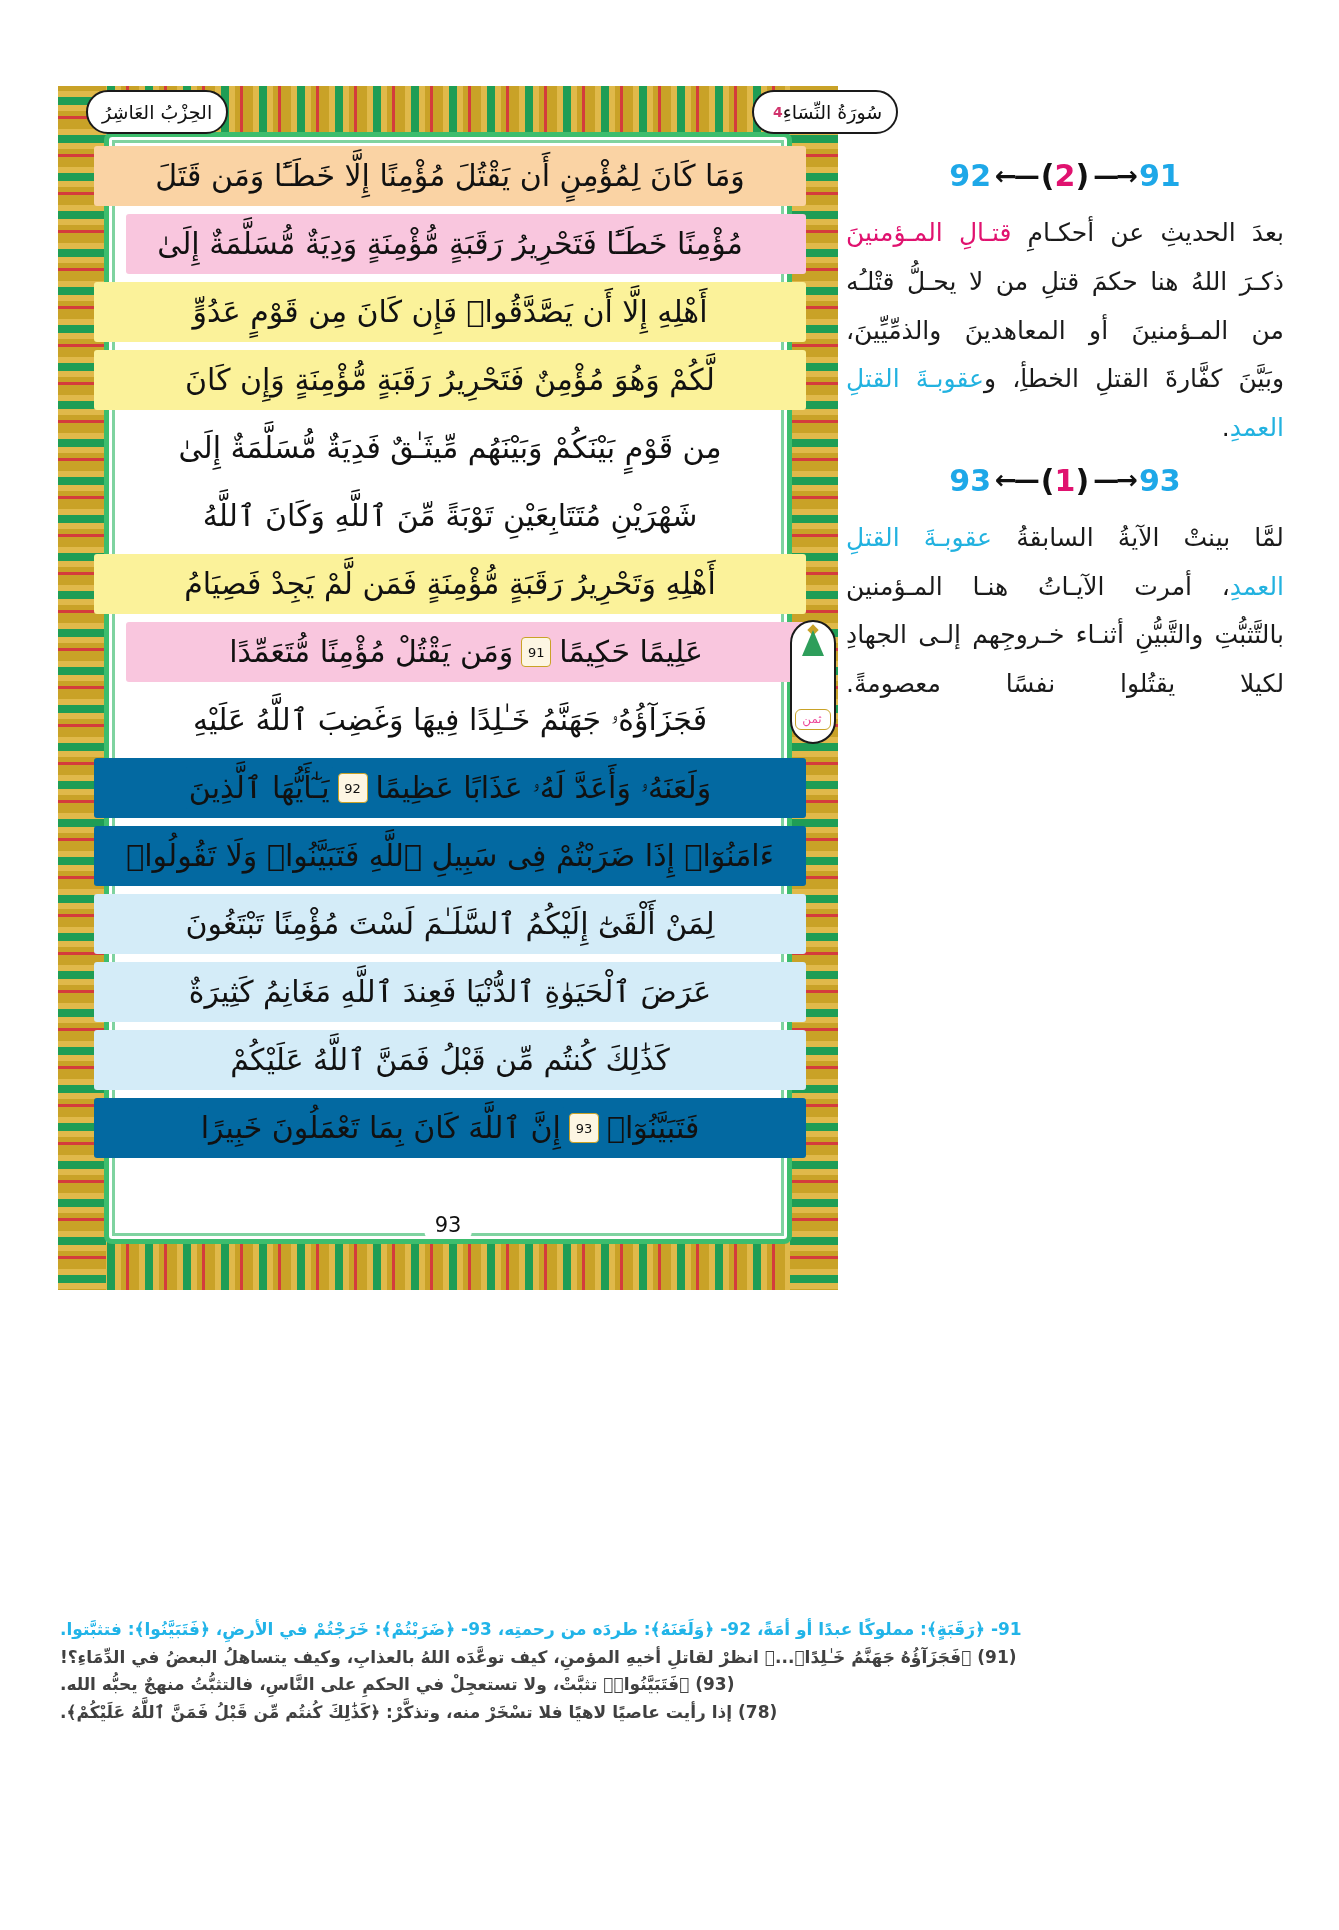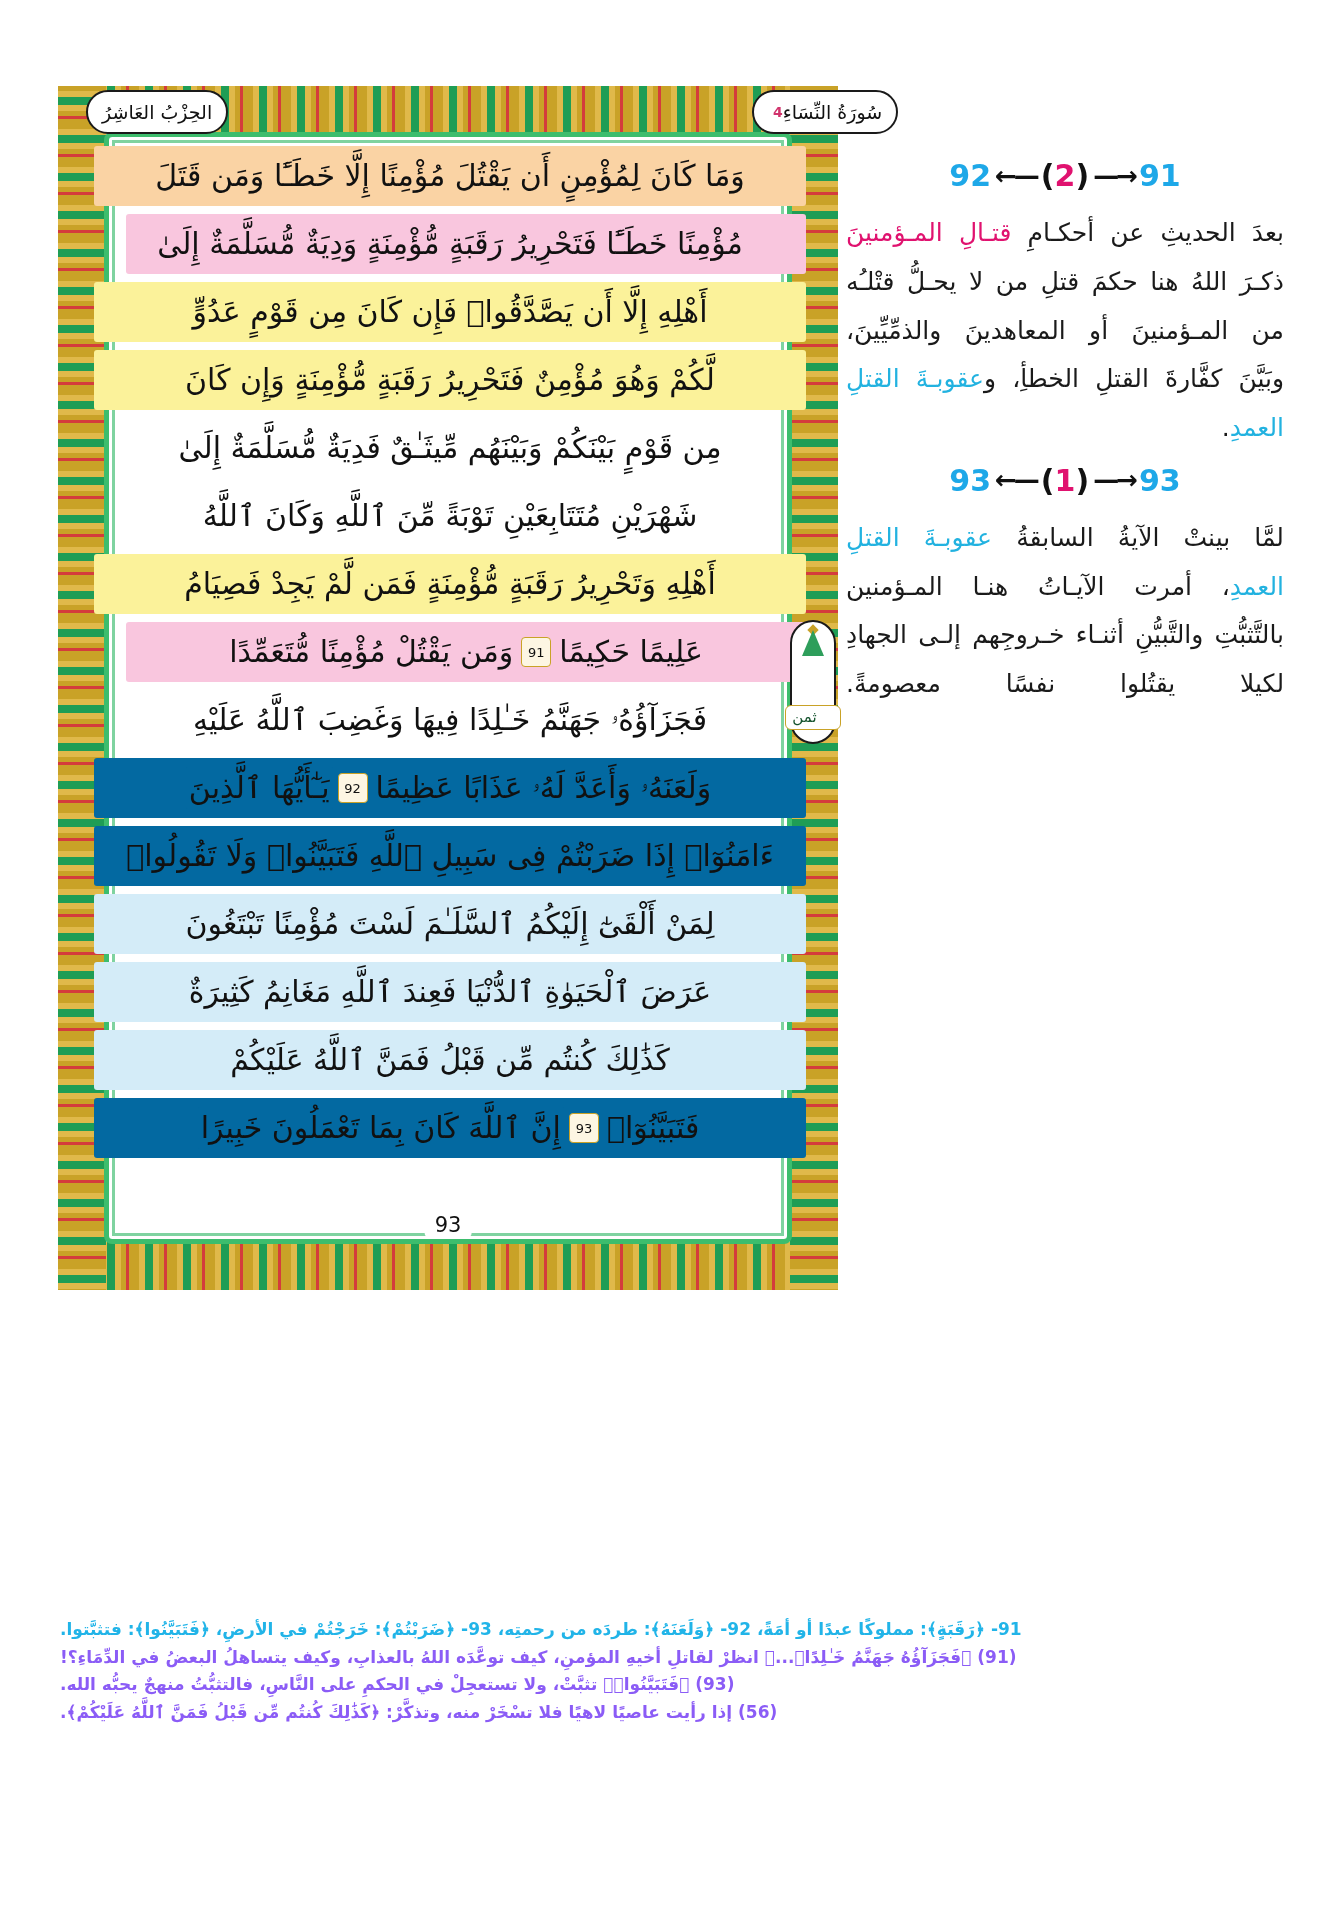--- a/index.html
+++ b/index.html
@@ -114,23 +114,23 @@
     border-bottom: 26px solid #2e9e5b;
   }
   #thumn-marker .finial-dot {
     position: absolute; top: 4px; left: 50%;
     transform: translateX(-50%) rotate(45deg);
     width: 8px; height: 8px; background: #c9a227;
   }
   #thumn-marker .thumn-box {
     border: 1.5px solid #c9a227;
     border-radius: 6px;
-    padding: 2px 23px 3px 6px;
-    font-size: 15px;
-    color: #14532d;
+    padding: 2px 8px 3px 6px;
+    font-size: 12px;
+    color: #ec4899;
     background: #fff;
     margin-bottom: 2px;
   }
 
   
   #ayah-block {
     position: absolute;
     left: 110px; top: 142px;
     width: 680px; height: 1090px;
     direction: rtl;
@@ -247,21 +247,21 @@
     direction: rtl;
   }
   .fn-line {
     font-size: 17px;
     line-height: 1.62;
     text-align: left;
     white-space: nowrap;
     font-weight: bold;
   }
   .fn-blue  { color: #21b4e8; }
-  .fn-pink  { color: #8b5cf6; }
+  .fn-pink  { color: #404040; }
 </style>
 </head>
 <body>
 
 <div id="page">
 
   <div id="mushaf-frame">
     <div class="orn-band" id="orn-top"></div>
     <div class="orn-band" id="orn-bottom"></div>
     <div class="orn-band vert" id="orn-left"></div>
@@ -367,16 +367,16 @@
         <span class="arrow">—→</span>
         <span class="n">93</span>
       </div>
       <p class="sb-para"><span class="">لمَّا بينتْ الآيةُ السابقةُ </span><span class="kw-blue">عقوبـةَ القتلِ العمدِ</span><span class="">، أمرت الآيـاتُ هنـا المـؤمنين بالتَّثبُّتِ والتَّبيُّنِ أثنـاء خـروجِهم إلـى الجهادِ لكيلا يقتُلوا نفسًا معصومةً.</span></p>
     </div>
 
   <div id="footnotes">
       <div class="fn-line fn-blue">91- ﴿رَقَبَةٍ﴾: مملوكًا عبدًا أو أمَةً، 92- ﴿وَلَعَنَهُ﴾: طردَه من رحمتِه، 93- ﴿ضَرَبْتُمْ﴾: خَرَجْتُمْ في الأرضِ، ﴿فَتَبَيَّنُوا﴾: فتثبَّتوا.</div>
       <div class="fn-line fn-pink">(91) ﴿فَجَزَآؤُهُ جَهَنَّمُ خَـٰلِدًاۭ...﴾ انظرْ لقاتلِ أخيهِ المؤمنِ، كيف توعَّدَه اللهُ بالعذابِ، وكيف يتساهلُ البعضُ في الدِّمَاءِ؟!</div>
       <div class="fn-line fn-pink">(93) ﴿فَتَبَيَّنُوا۟﴾ تثبَّتْ، ولا تستعجِلْ في الحكمِ على النَّاسِ، فالتثبُّتُ منهجٌ يحبُّه الله.</div>
-      <div class="fn-line fn-pink">(56) إذا رأيت عاصيًا لاهيًا فلا تسْخَرْ منه، وتذكَّرْ: ﴿كَذَٰلِكَ كُنتُم مِّن قَبْلُ فَمَنَّ ٱللَّهُ عَلَيْكُمْ﴾.</div>
+      <div class="fn-line fn-pink">(78) إذا رأيت عاصيًا لاهيًا فلا تسْخَرْ منه، وتذكَّرْ: ﴿كَذَٰلِكَ كُنتُم مِّن قَبْلُ فَمَنَّ ٱللَّهُ عَلَيْكُمْ﴾.</div>
     </div>
 
 </div>
 
 </body></html>

